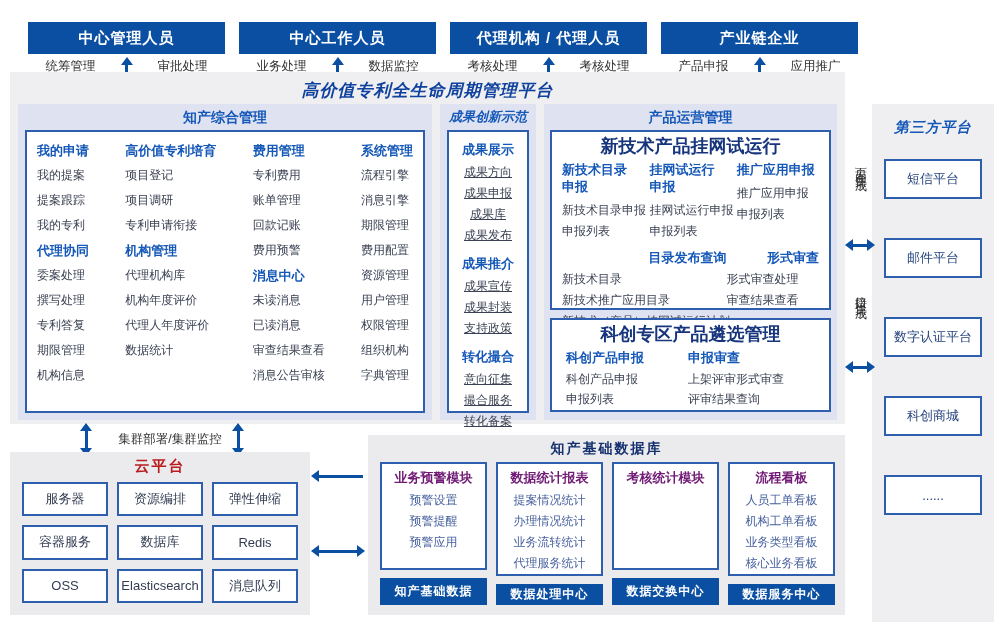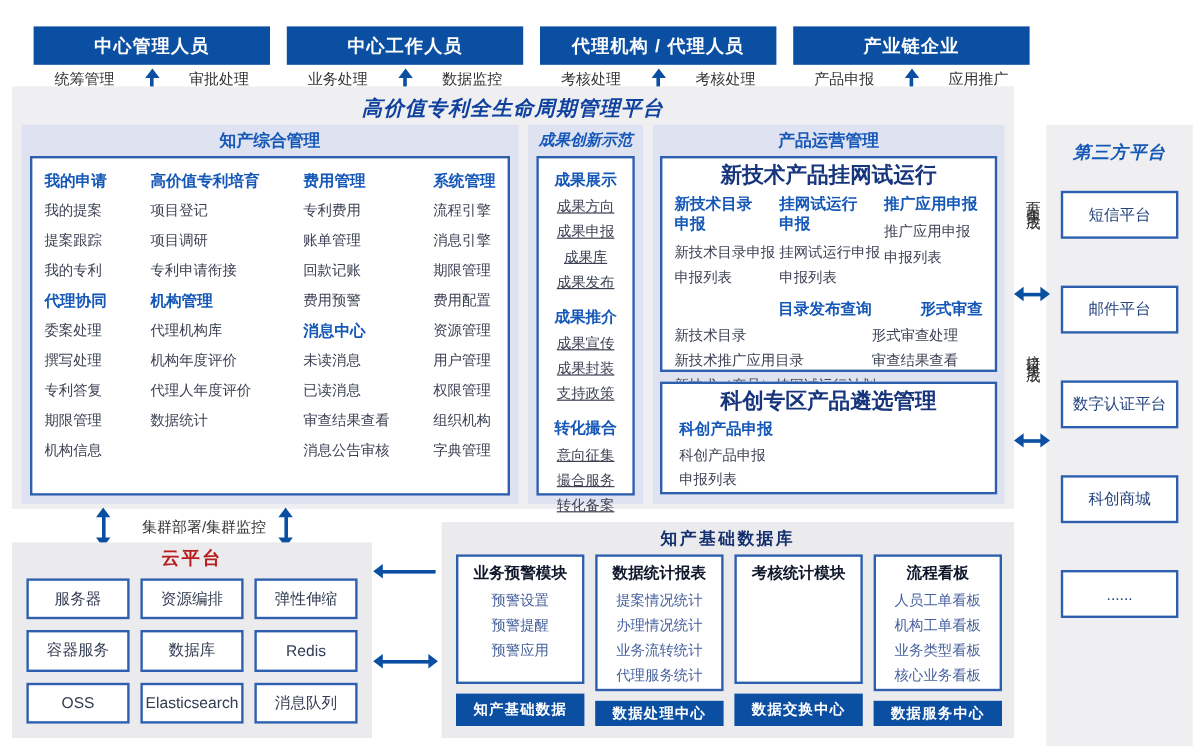--- a/index.html
+++ b/index.html
@@ -92,21 +92,21 @@
   #arrCD1{left:311px;top:469px;width:54px;}
   #arrCD2{left:311px;top:544px;width:54px;}
 
   
   #dbPanel{position:absolute;left:368px;top:435px;width:477px;height:180px;background:var(--gray2);}
   #dbTitle{height:26px;line-height:26px;text-align:center;font-weight:bold;font-size:14px;
     color:#15306e;letter-spacing:2px;}
   #dbModules{position:absolute;left:12px;right:10px;top:27px;bottom:10px;display:flex;gap:9px;}
   .module{flex:1;display:flex;flex-direction:column;}
   .module-box{background:#fff;border:2px solid var(--border);flex:1;padding-top:2px;}
-  .module-head{text-align:center;font-weight:bold;font-size:13px;color:#0f172a;line-height:24px;}
+  .module-head{text-align:center;font-weight:bold;font-size:13px;color:#701a75;line-height:24px;}
   .module-item{text-align:center;font-size:12px;color:var(--dbitem);line-height:21px;}
   .module-bar{margin-top:8px;height:27px;background:var(--blue);color:#fff;font-weight:bold;
     font-size:12px;display:flex;align-items:center;justify-content:center;letter-spacing:1px;}
 
   
   #tpPanel{position:absolute;left:872px;top:76px;width:122px;height:593px;background:var(--gray);margin-top:28px;}
   #tpTitle{margin-top:14px;text-align:center;font-weight:bold;font-style:italic;font-size:14.5px;
     color:var(--ghead);letter-spacing:1px;}
   #tpBoxes{margin-top:22px;display:flex;flex-direction:column;align-items:center;gap:39px;}
   .tp-box{width:98px;height:40px;background:#fff;border:2px solid var(--border);display:flex;
@@ -368,20 +368,28 @@
 
             <div>
               <div class="ghead">科创产品申报</div>
               <div>
 
               <div class="gitem">科创产品申报</div>
                 <div class="gitem">申报列表</div>
               </div>
             </div>
 
+            <div>
+              <div class="ghead">申报审查</div>
+              <div>
+
+              <div class="gitem">上架评审形式审查</div>
+                <div class="gitem">评审结果查询</div>
+              </div>
+            </div>
           </div>
       </div>
     </div>
   </div>
 
   <div class="av" id="arrCluster1">
       <b></b>
     </div>
   <div id="clusterLabel">集群部署/集群监控</div>
   <div class="av" id="arrCluster2">

